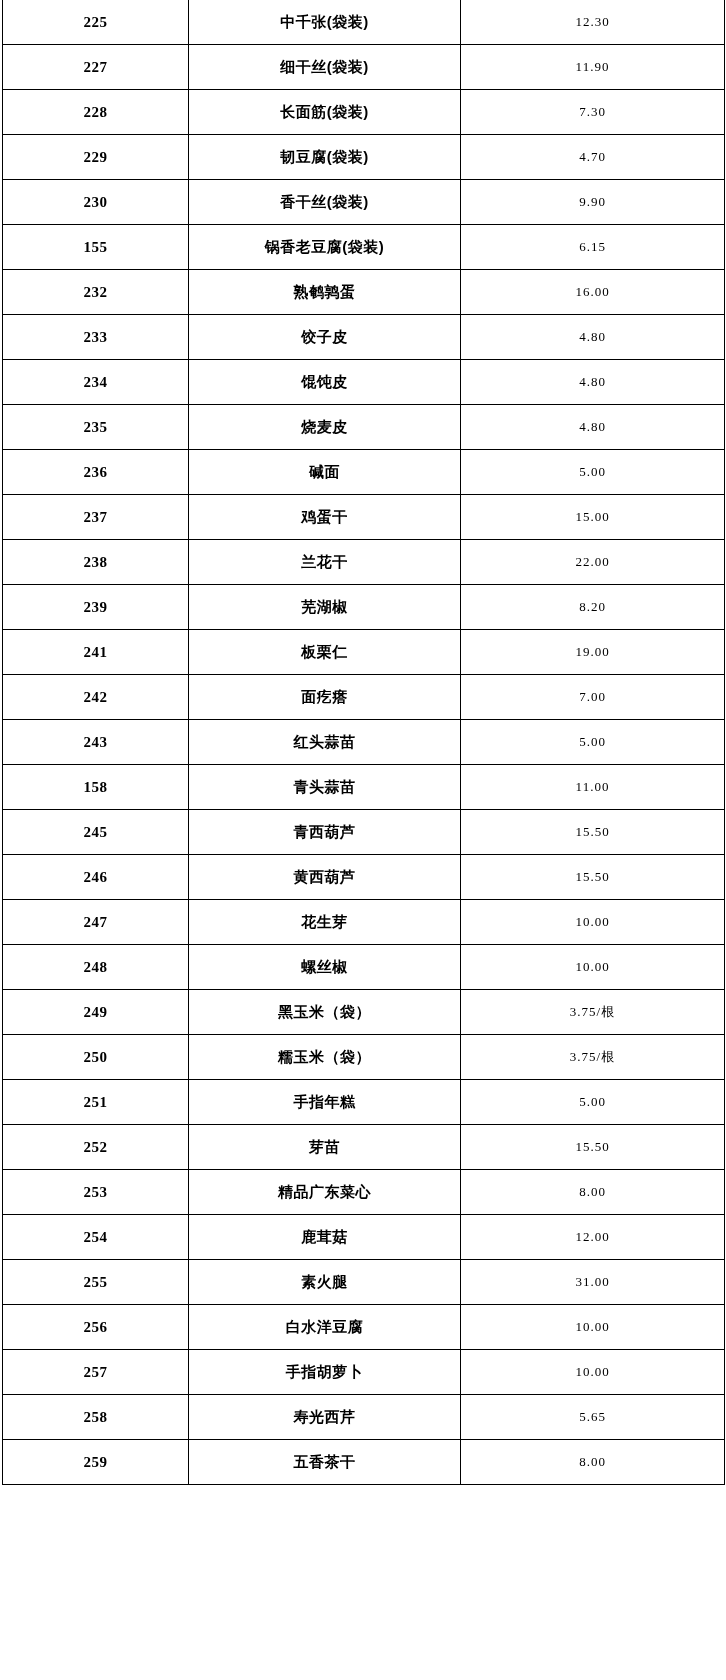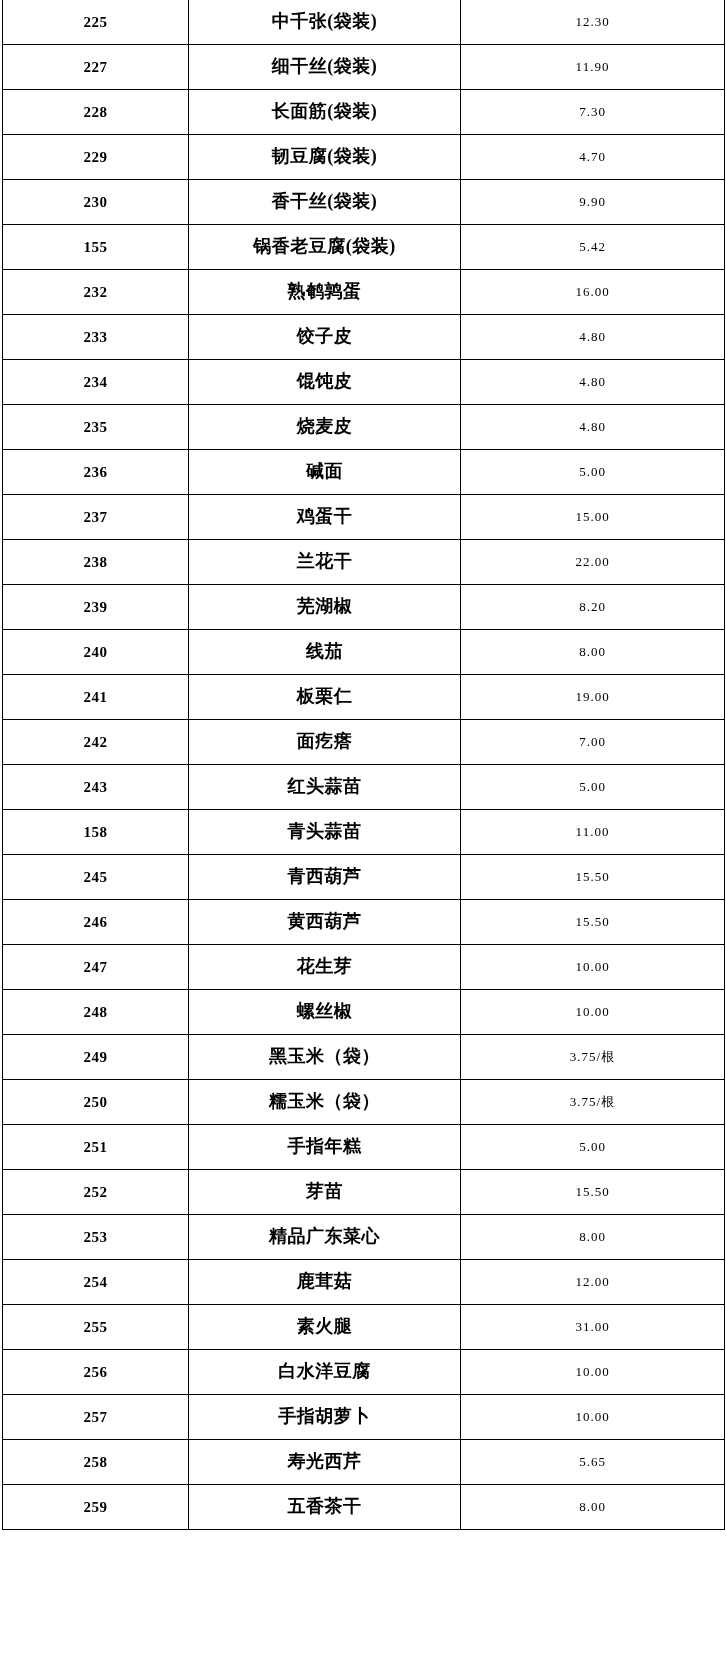--- a/index.html
+++ b/index.html
@@ -41,23 +41,23 @@
     color: #000000;
     background: #ffffff;
   }
   td.cell-index {
     font-family: "Liberation Serif", "DejaVu Serif", serif;
     font-weight: bold;
     font-size: 15px;
     letter-spacing: 0.5px;
   }
   td.cell-name {
-    font-family: Liberation Serif, serif;
+    font-family: Liberation Sans, sans-serif;
     font-weight: bold;
-    font-size: 18px;
+    font-size: 15px;
     letter-spacing: 0.5px;
   }
   td.cell-price {
     font-family: "Liberation Serif", "DejaVu Serif", serif;
     font-weight: normal;
     font-size: 13px;
     letter-spacing: 1px;
   }
 </style>
 </head>
@@ -92,21 +92,21 @@
           <td class="cell-price">4.70</td>
         </tr>
         <tr>
           <td class="cell-index">230</td>
           <td class="cell-name">香干丝(袋装)</td>
           <td class="cell-price">9.90</td>
         </tr>
         <tr>
           <td class="cell-index">155</td>
           <td class="cell-name">锅香老豆腐(袋装)</td>
-          <td class="cell-price">5.42</td>
+          <td class="cell-price">6.15</td>
         </tr>
         <tr>
           <td class="cell-index">232</td>
           <td class="cell-name">熟鹌鹑蛋</td>
           <td class="cell-price">16.00</td>
         </tr>
         <tr>
           <td class="cell-index">233</td>
           <td class="cell-name">饺子皮</td>
           <td class="cell-price">4.80</td>
@@ -133,25 +133,20 @@
         </tr>
         <tr>
           <td class="cell-index">238</td>
           <td class="cell-name">兰花干</td>
           <td class="cell-price">22.00</td>
         </tr>
         <tr>
           <td class="cell-index">239</td>
           <td class="cell-name">芜湖椒</td>
           <td class="cell-price">8.20</td>
-        </tr>
-        <tr>
-          <td class="cell-index">240</td>
-          <td class="cell-name">线茄</td>
-          <td class="cell-price">8.00</td>
         </tr>
         <tr>
           <td class="cell-index">241</td>
           <td class="cell-name">板栗仁</td>
           <td class="cell-price">19.00</td>
         </tr>
         <tr>
           <td class="cell-index">242</td>
           <td class="cell-name">面疙瘩</td>
           <td class="cell-price">7.00</td>

